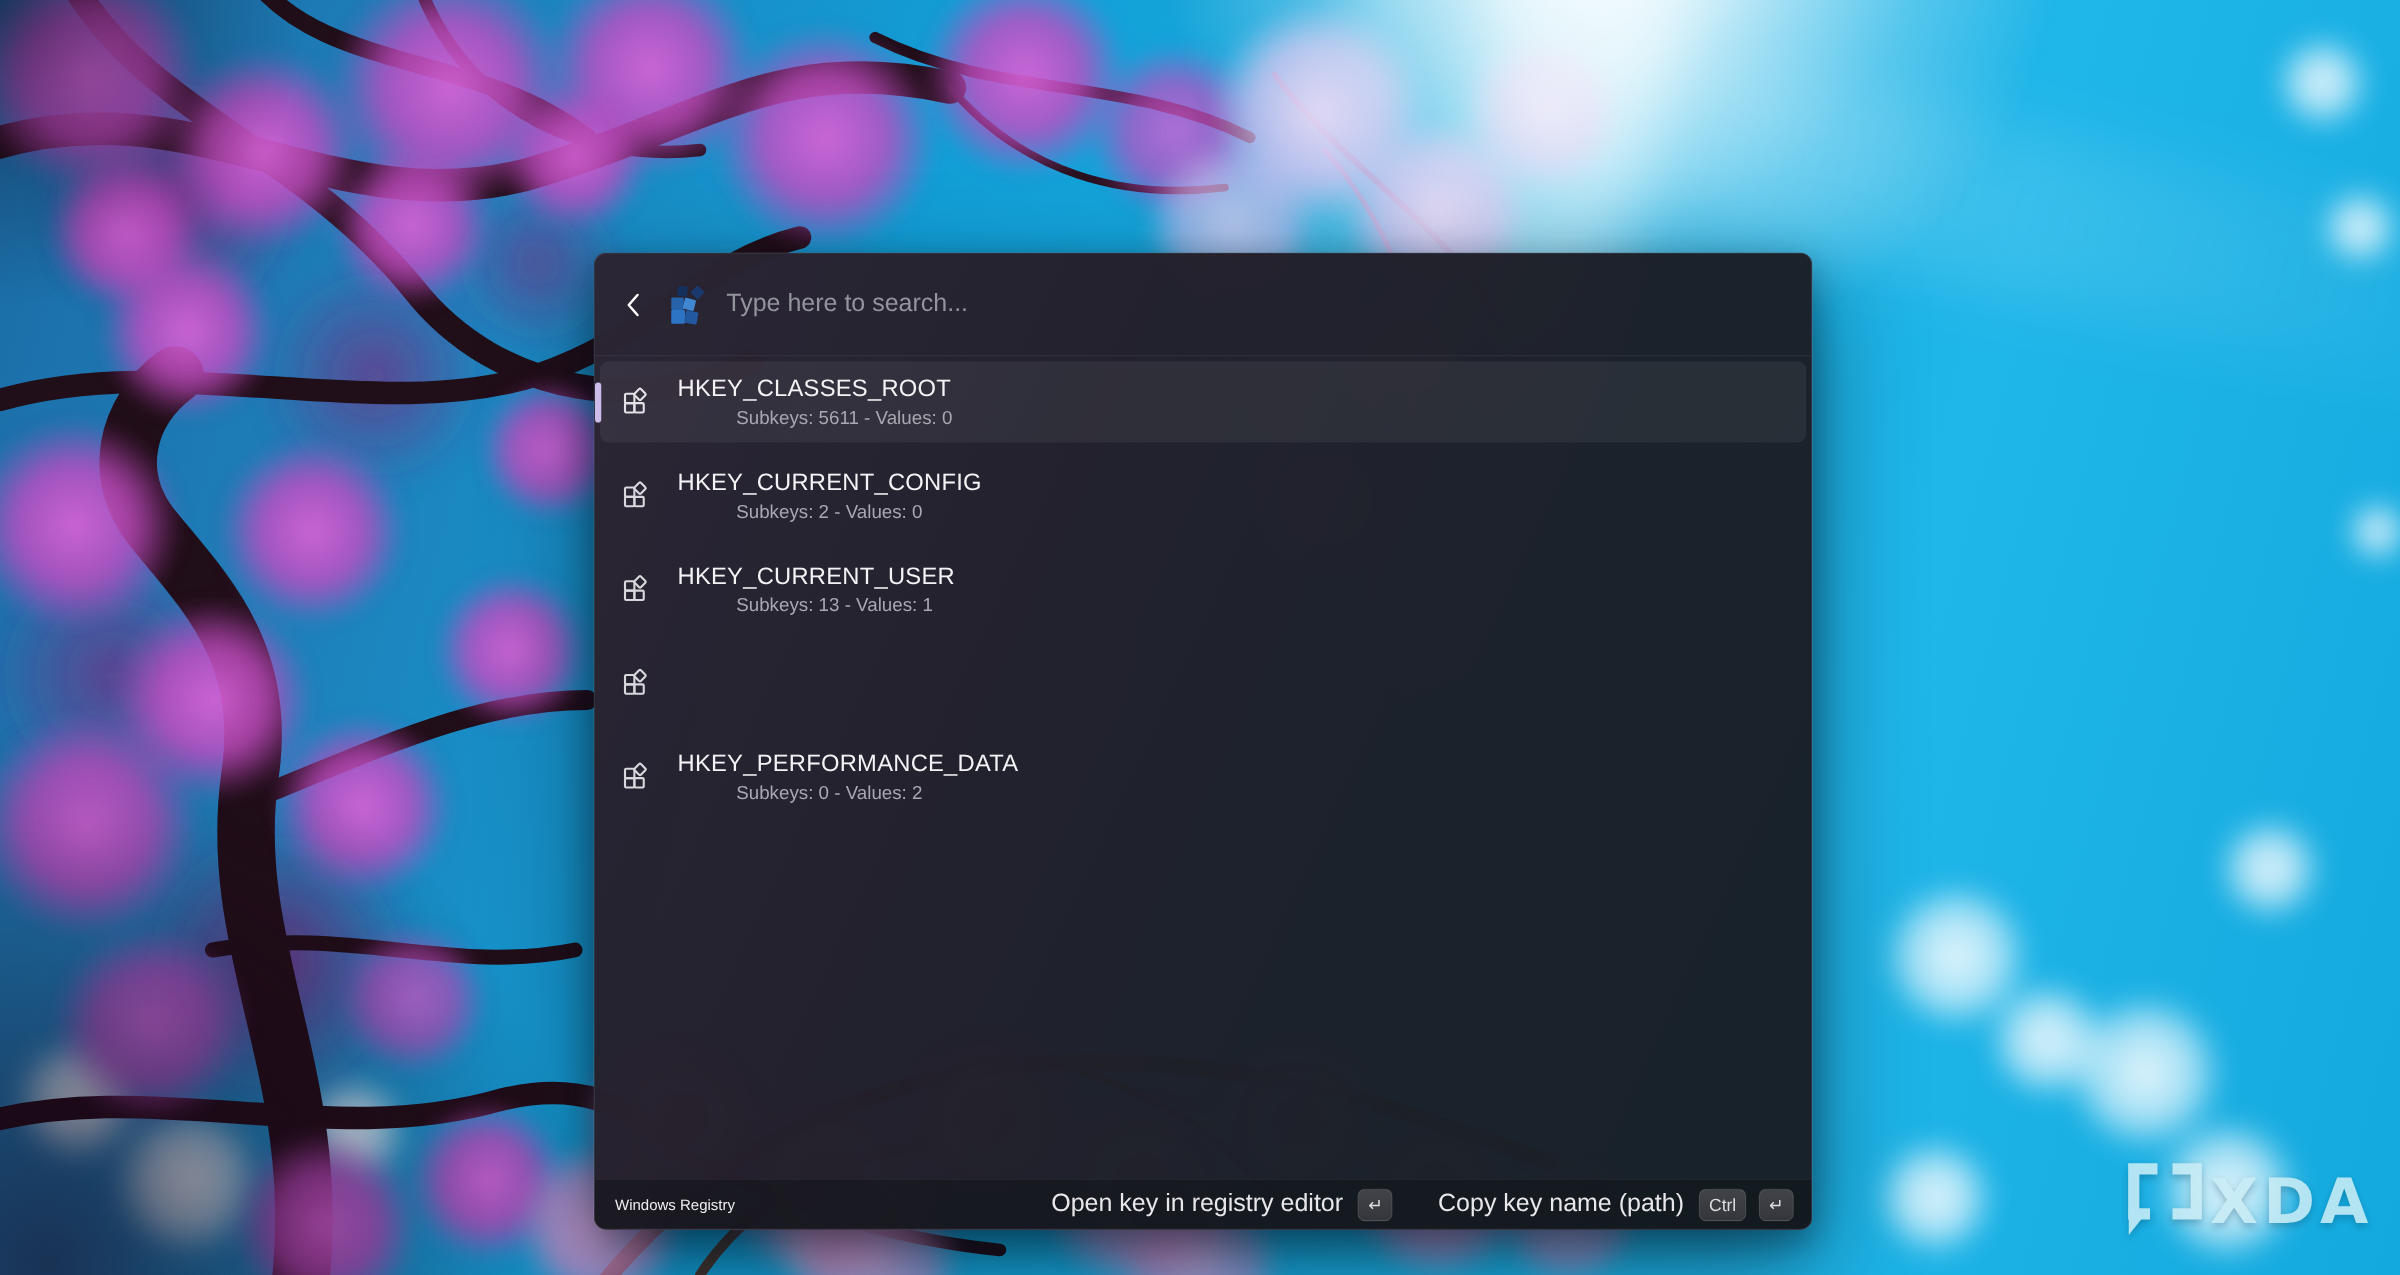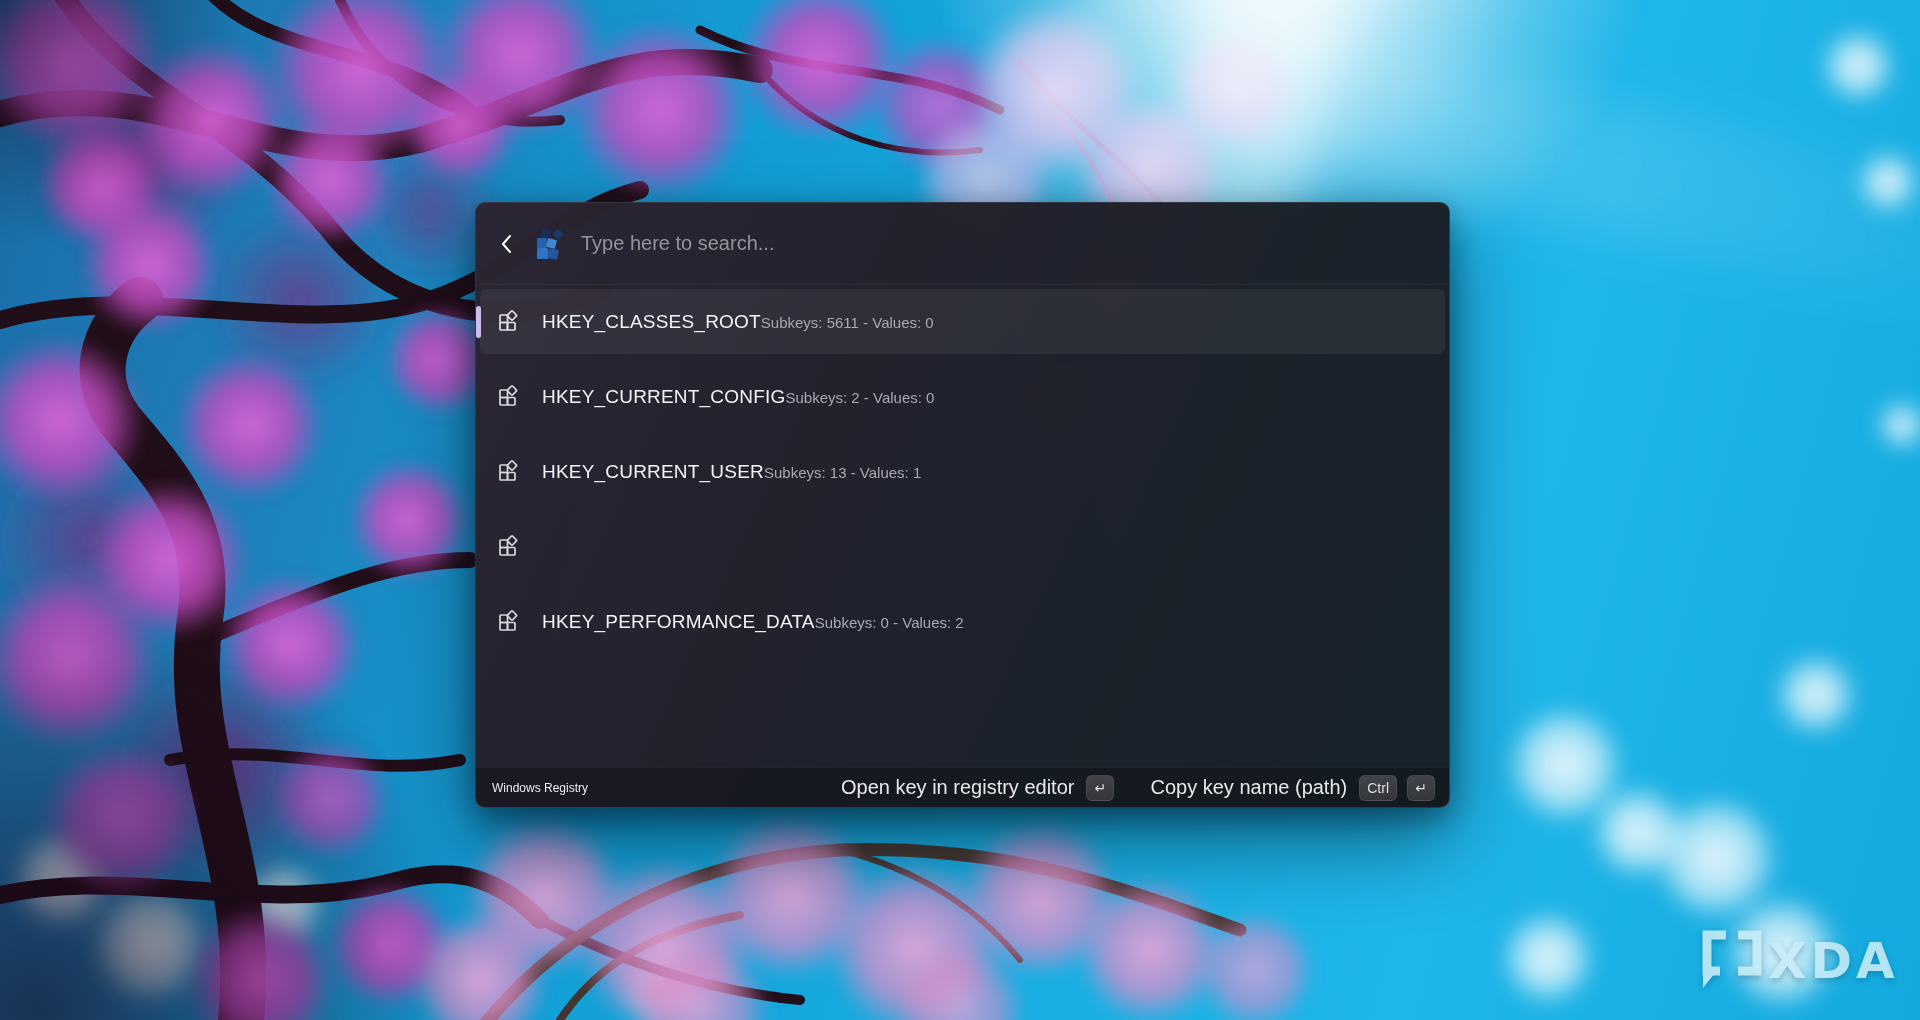--- a/index.html
+++ b/index.html
@@ -19,21 +19,21 @@
     background:linear-gradient(90deg,rgba(255,255,255,.22),rgba(255,255,255,0)); }
   .sun { position:absolute; inset:0;
     background:radial-gradient(circle 520px at 1290px -70px, rgba(255,255,255,.98) 0%, rgba(255,255,255,.72) 22%, rgba(235,250,255,.28) 48%, rgba(255,255,255,0) 70%); }
   .treesvg { position:absolute; inset:0; }
   .vignette { position:absolute; inset:0;
     background:
       radial-gradient(circle 620px at 40px 1010px, rgba(22,5,24,.62), rgba(22,5,24,0) 70%),
       radial-gradient(circle 340px at 0px 0px, rgba(18,4,20,.5), rgba(18,4,20,0) 72%); }
 
   
-  .palette { position:absolute; left:475px; top:202px; width:975px; height:606px; z-index:5;
+  .palette { position:absolute; left:475px; top:202px; width:975px; height:782px; z-index:5;
     border-radius:10px; overflow:hidden;
     background:linear-gradient(115deg, rgba(44,37,51,.985) 0%, rgba(35,31,42,.985) 34%, rgba(27,32,40,.985) 68%, rgba(25,32,39,.985) 100%);
     border:1px solid rgba(130,130,150,.22);
     box-shadow:0 32px 80px rgba(0,12,24,.5), 0 10px 28px rgba(0,12,24,.38);
     display:flex; flex-direction:column; }
 
   .searchbar { height:81px; flex:0 0 81px; display:flex; align-items:center; padding:0 18px 0 13px; }
   .back-btn { width:34px; height:34px; border:none; background:transparent; display:flex; align-items:center; justify-content:center; cursor:pointer; border-radius:6px; }
   .cp-icon { width:36px; height:36px; margin-left:9px; display:flex; align-items:center; justify-content:center; }
   .search-input { flex:1; margin-left:13px; background:transparent; border:none; outline:none;
@@ -42,23 +42,23 @@
 
   .hr { height:1px; background:rgba(255,255,255,.055); flex:0 0 1px; }
 
   .results { flex:1; padding:4px 4px 0 4px; }
   .row { position:relative; height:65px; margin-bottom:10px; border-radius:7px;
     display:flex; align-items:center; padding-left:16px; cursor:pointer; }
   .row.selected { background:rgba(255,255,255,.06); }
   .sel-pill { position:absolute; left:-4px; top:50%; transform:translateY(-50%);
     width:5px; height:32px; border-radius:3px; background:#cdbbea; }
   .row-icon { width:26px; height:26px; flex:0 0 26px; margin-right:20px; display:flex; align-items:center; justify-content:center; }
-  .row-texts { display:flex; flex-direction:row; }
+  .row-texts { display:flex; flex-direction:column; }
   .row-title { font-size:19px; color:#f3f2f4; letter-spacing:.2px; }
-  .row-sub { font-size:15px; color:#a9a8b0; margin-top:3px; }
+  .row-sub { font-size:15px; color:#a9a8b0; margin-top:3px;margin-left:47px; }
 
   .footer { flex:0 0 40px; display:flex; align-items:center; padding:0 14px 0 16px;
     background:rgba(14,16,21,.45); border-top:1px solid rgba(255,255,255,.055); }
   .footer-source { font-size:12px; color:#edecef; }
   .footer-actions { margin-left:auto; display:flex; align-items:center; gap:10px; }
   .action-label { background:transparent; border:none; cursor:pointer; font-family:"Liberation Sans",sans-serif;
     font-size:20px; color:#e8e7ea; padding:4px 2px; }
   .kbd { min-width:28px; height:26px; padding:0 7px; border-radius:6px;
     background:linear-gradient(180deg,#424349,#35363b); border:1px solid rgba(255,255,255,.08);
     color:#dddde1; font-size:14px; display:flex; align-items:center; justify-content:center; }

